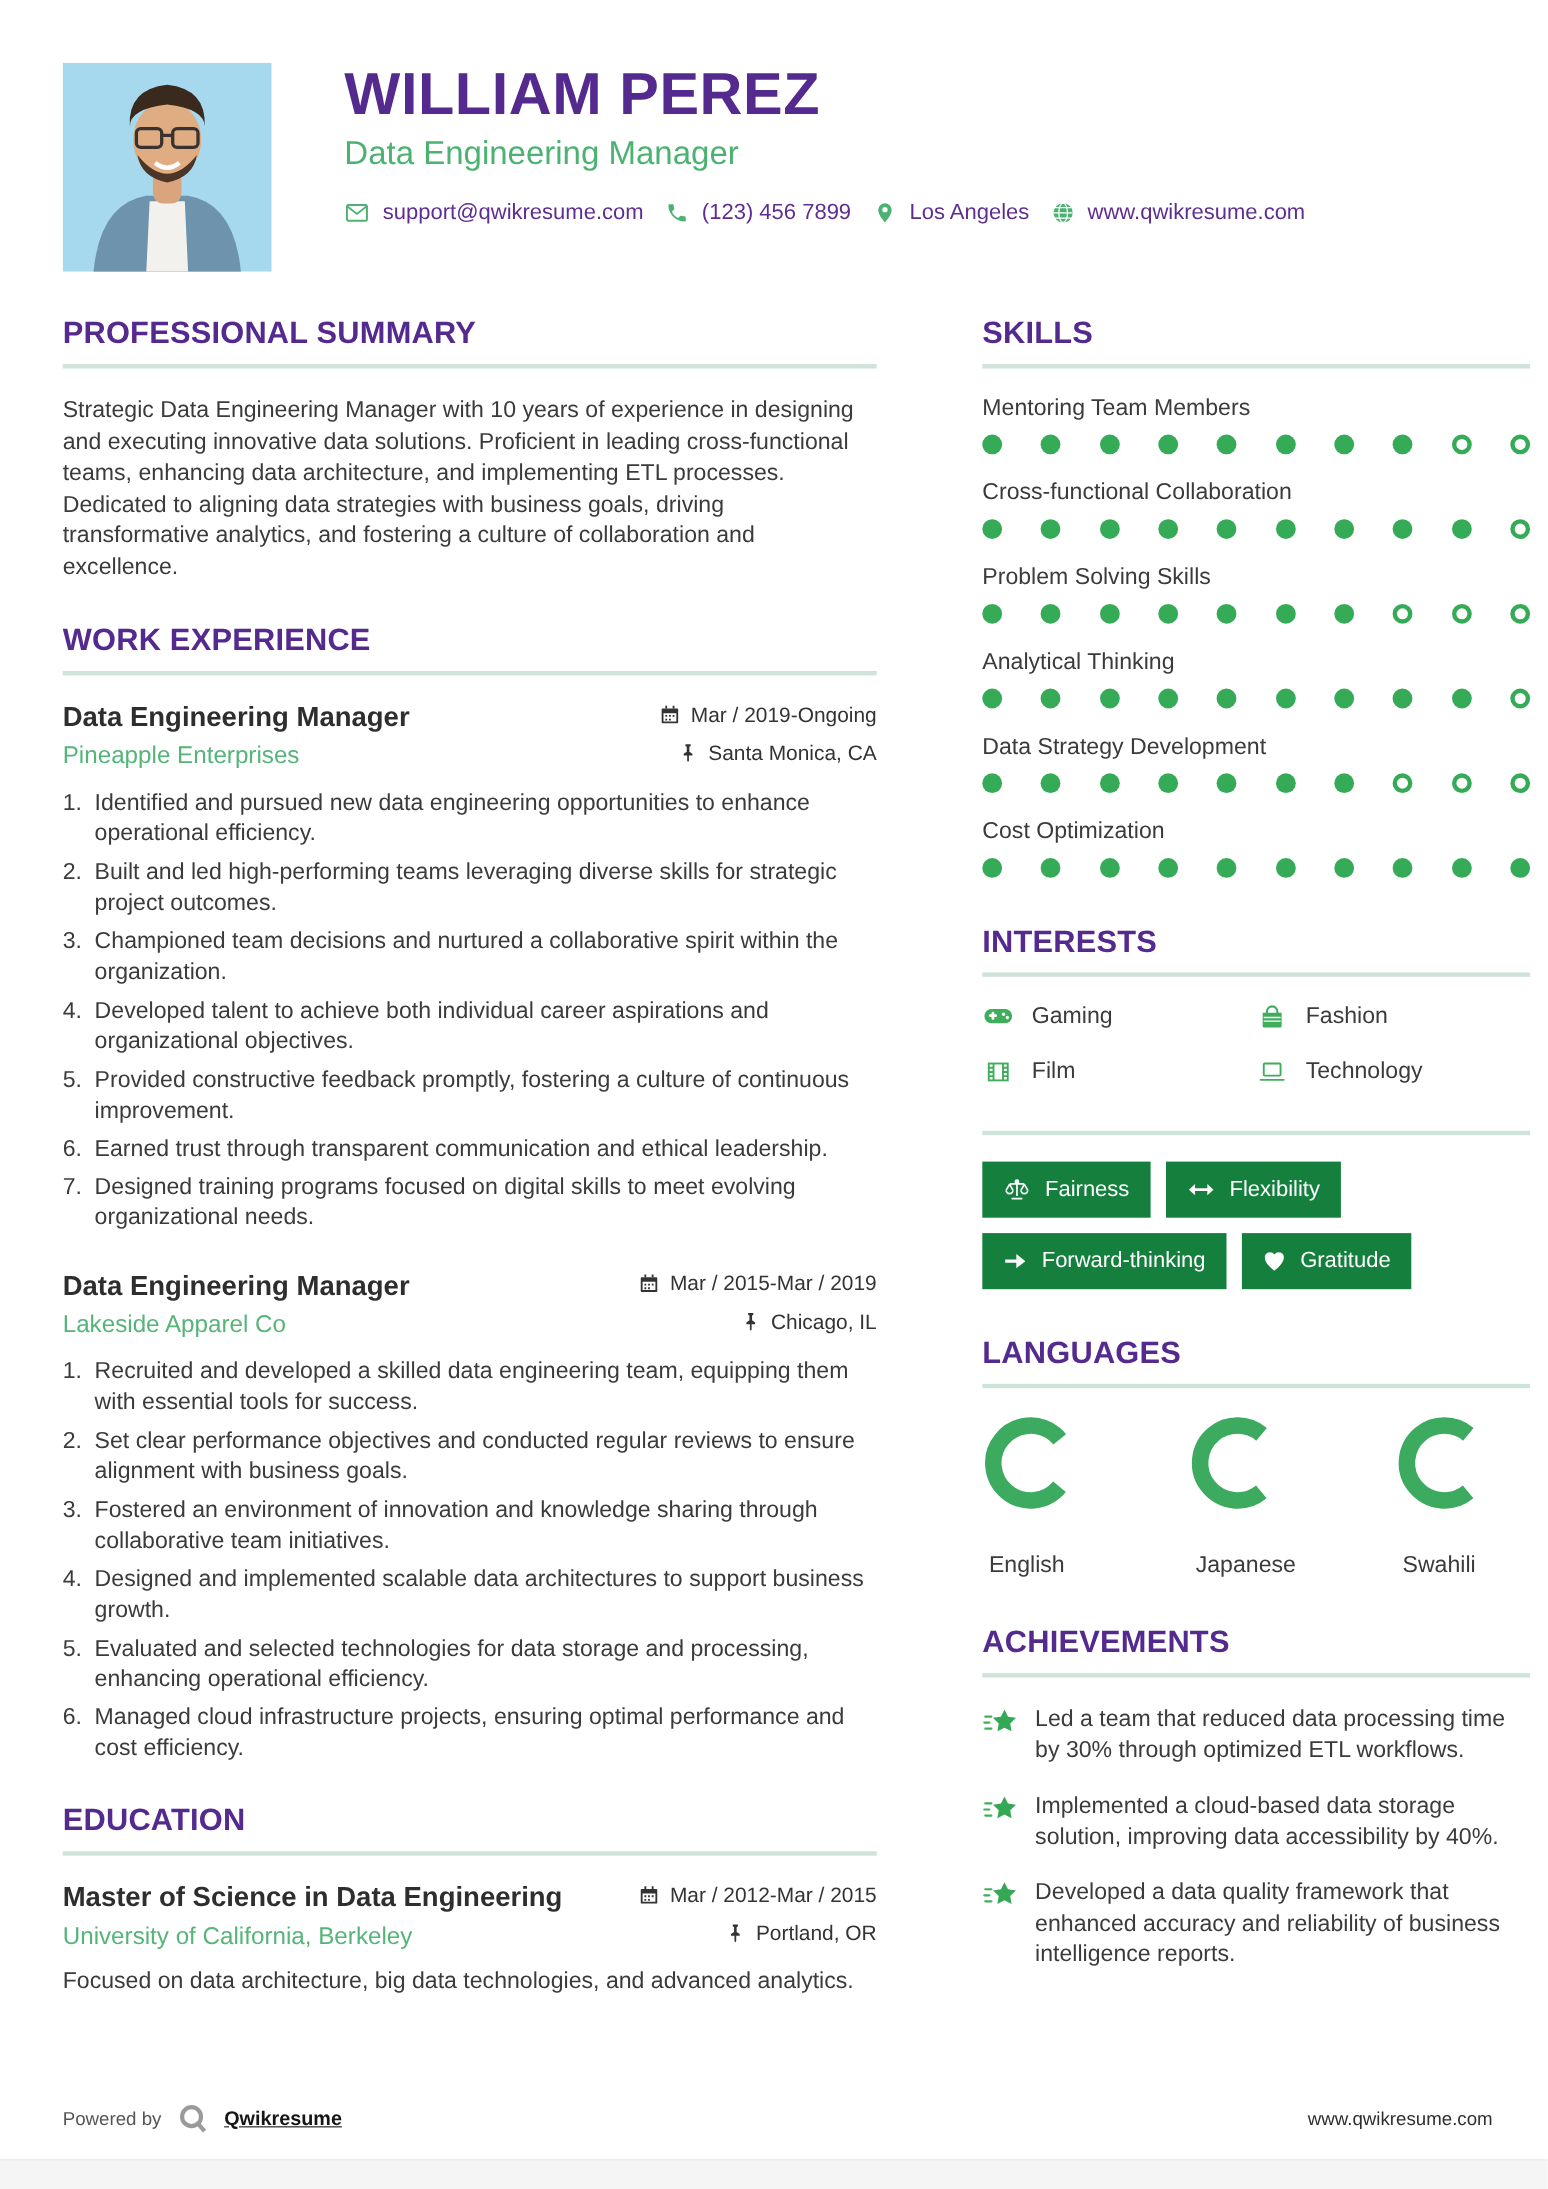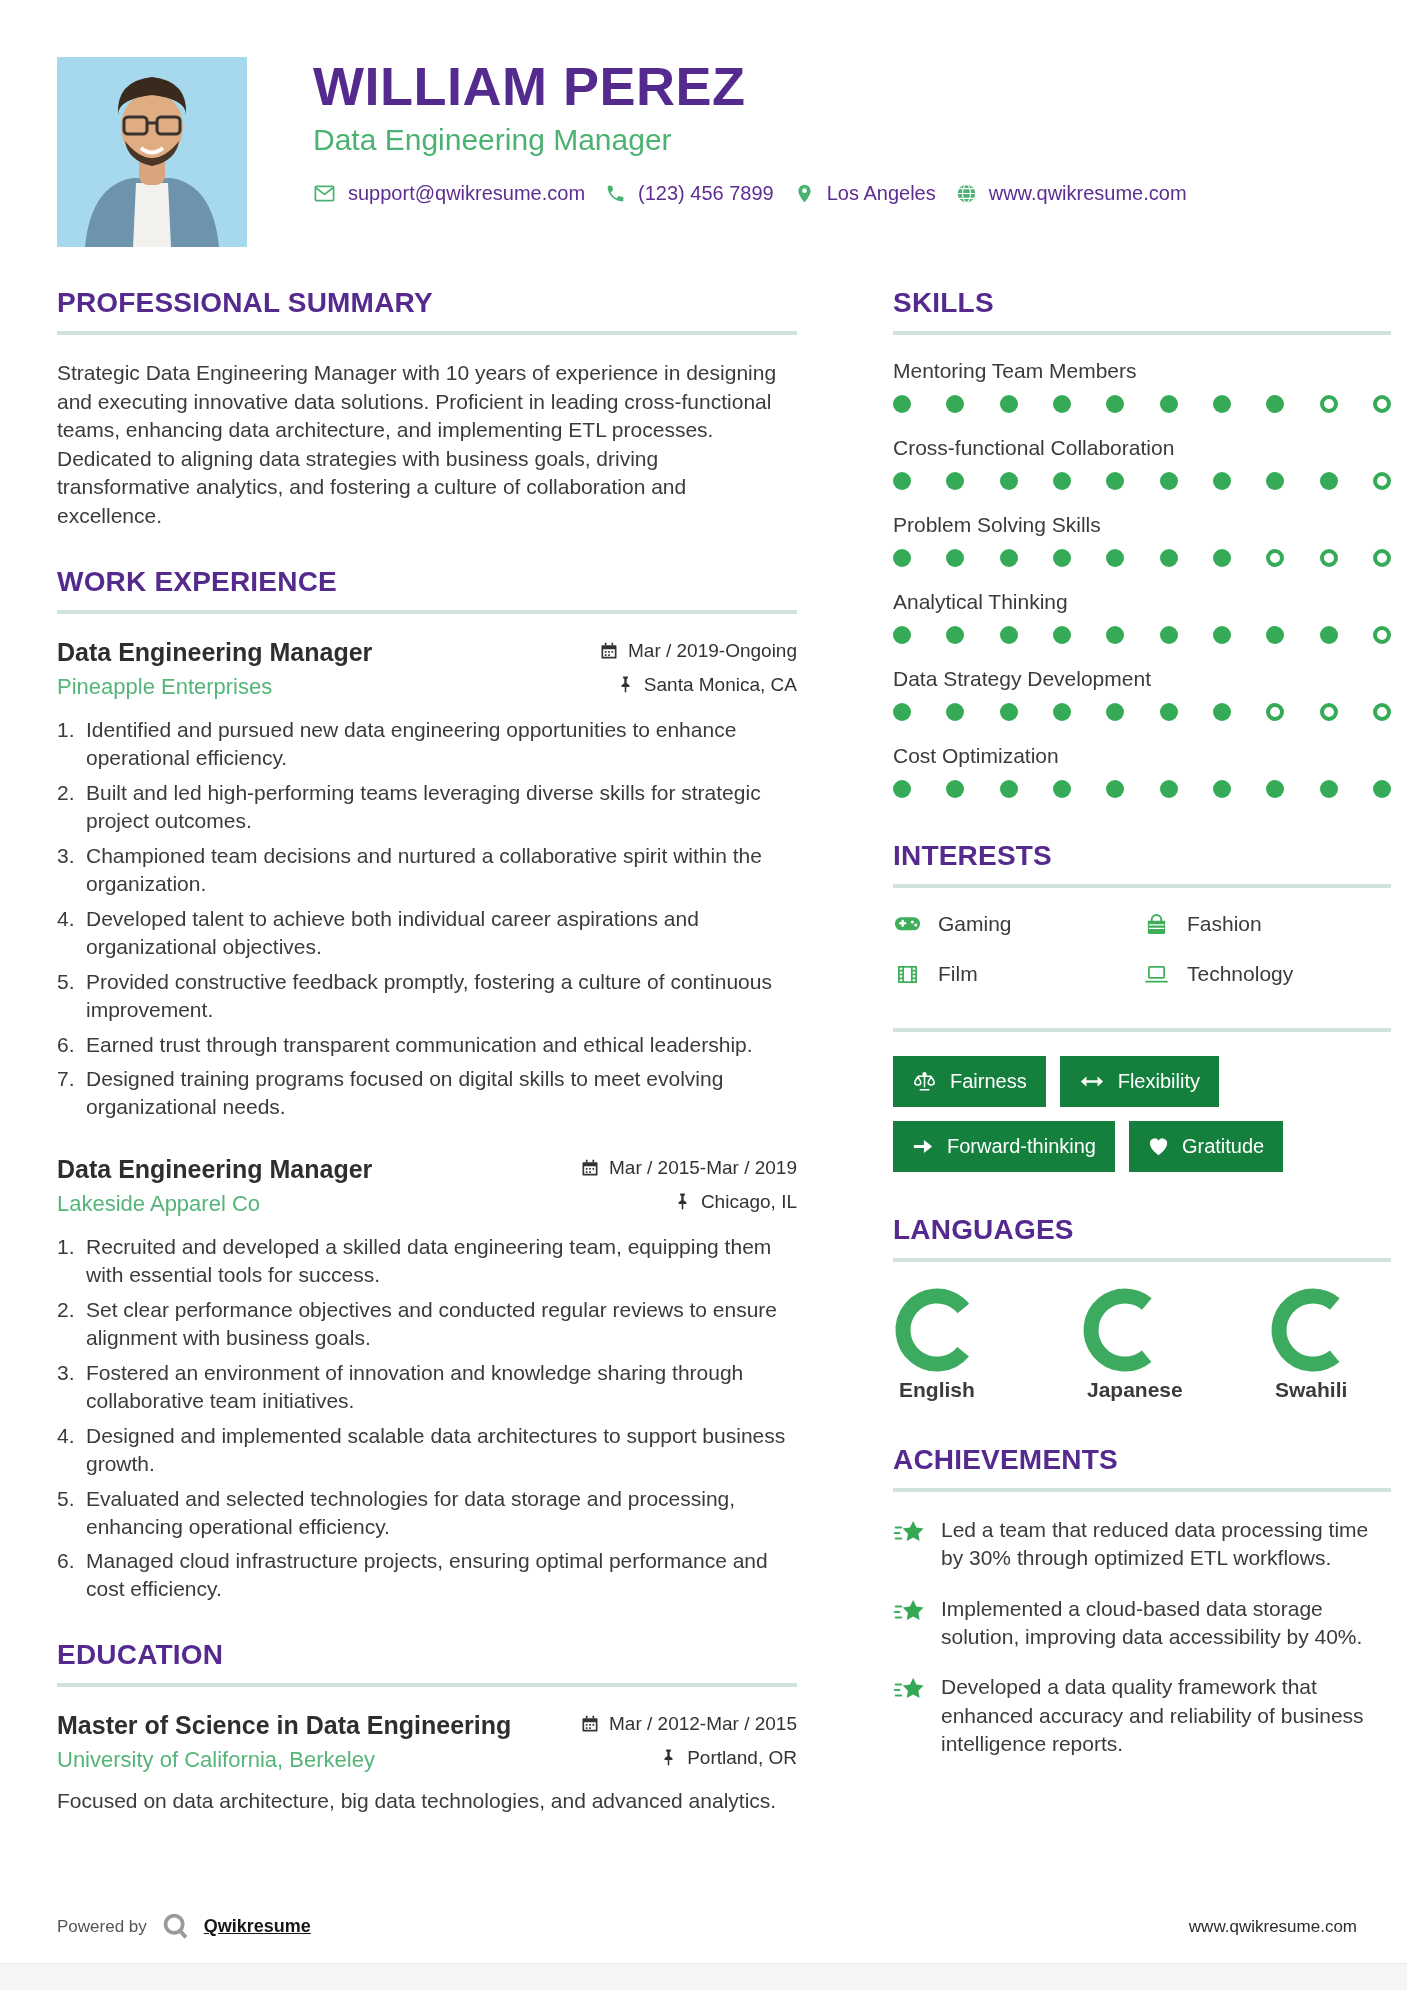--- a/index.html
+++ b/index.html
@@ -26,21 +26,21 @@
   .rule{height:4px;background:#cfe3d9;margin-bottom:24px;}
   .sec-block{margin-bottom:36px;}
   .col-right .sec-block{margin-bottom:42px;}
 
   .summary{font-size:21px;line-height:1.36;margin:0;}
 
   
   .job{margin-bottom:34px;}
   .job-head,.job-sub{display:flex;justify-content:space-between;align-items:baseline;}
   .job-title{font-size:25px;font-weight:700;color:#2e2e2e;}
-  .job-date,.job-loc{font-size:19px;color:#333;display:flex;align-items:center;gap:9px;white-space:nowrap;}
+  .job-date,.job-loc{font-size:19px;color:#333;display:flex;align-items:flex-start;gap:9px;white-space:nowrap;}
   .job-company{font-size:22px;color:#55b579;margin-top:7px;}
   .bullets{margin:16px 0 0;padding:0;list-style:none;font-size:21px;line-height:1.33;}
   .bullet{display:flex;margin-bottom:7px;}
   .bullet .num{width:29px;flex:none;}
   .edu-desc{font-size:21px;line-height:1.36;margin:14px 0 0;}
 
   
   .skill{margin-bottom:23px;}
   .skill-label{font-size:21px;margin-bottom:12px;}
   .dots{display:flex;justify-content:space-between;}
@@ -54,21 +54,21 @@
 
   
   .pills{display:flex;flex-wrap:wrap;gap:14px;}
   .pill{background:#15803d;color:#fff;font-size:20px;padding:14px 19px;
         display:flex;align-items:center;gap:13px;white-space:nowrap;}
   .pill-icon{display:flex;align-items:center;}
 
   
   .langs{display:flex;gap:78px;}
   .lang{width:110px;text-align:left;}
-  .lang-label{font-size:21px;margin-top:0;padding-left:6px;font-weight:bold;}
+  .lang-label{font-size:21px;margin-top:32px;padding-left:6px;}
 
   
   .ach{display:flex;gap:15px;margin-bottom:22px;font-size:21px;line-height:1.35;}
   .ach-icon{flex:none;padding-top:3px;}
   .ach p{margin:0;}
 
   
   .footer{position:absolute;left:57px;right:50px;top:1912px;display:flex;
           justify-content:space-between;align-items:center;}
   .powered{display:flex;align-items:center;gap:14px;font-size:17px;color:#555;}

